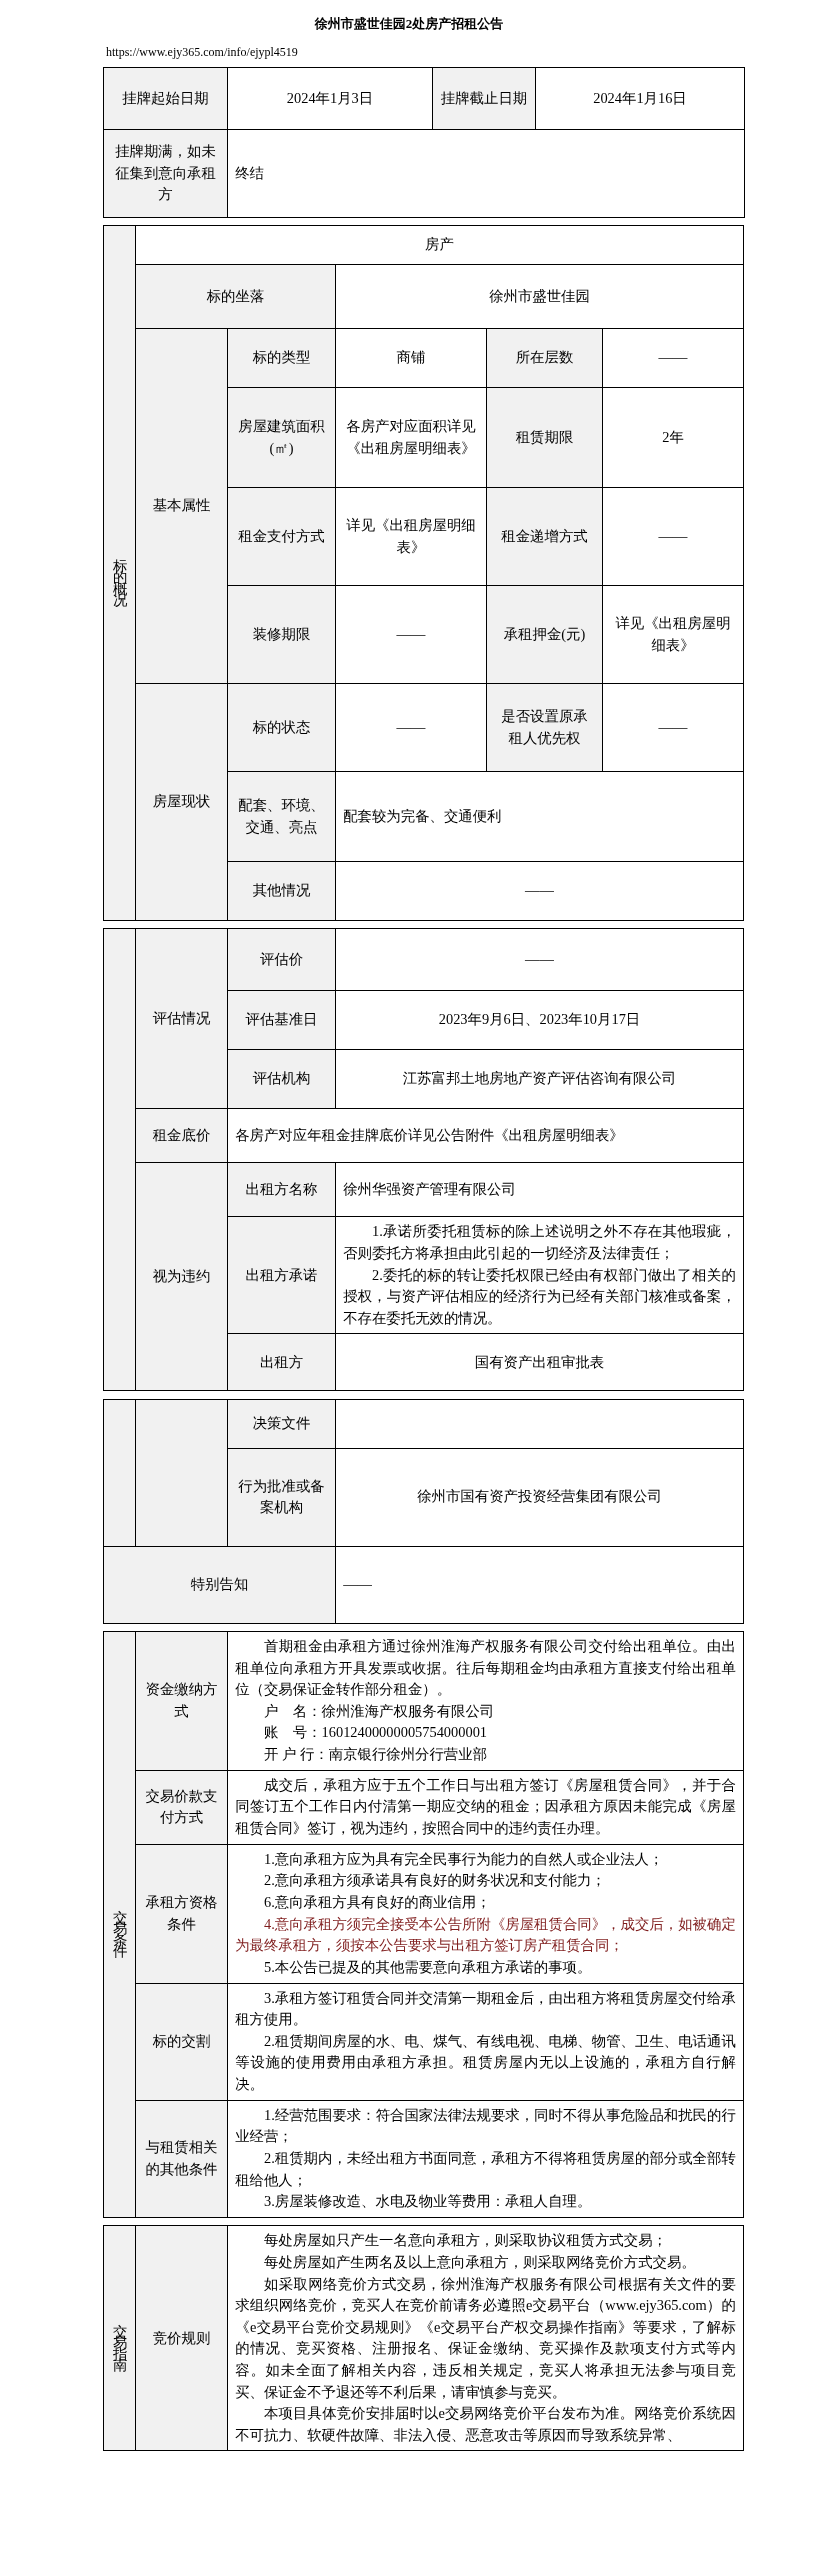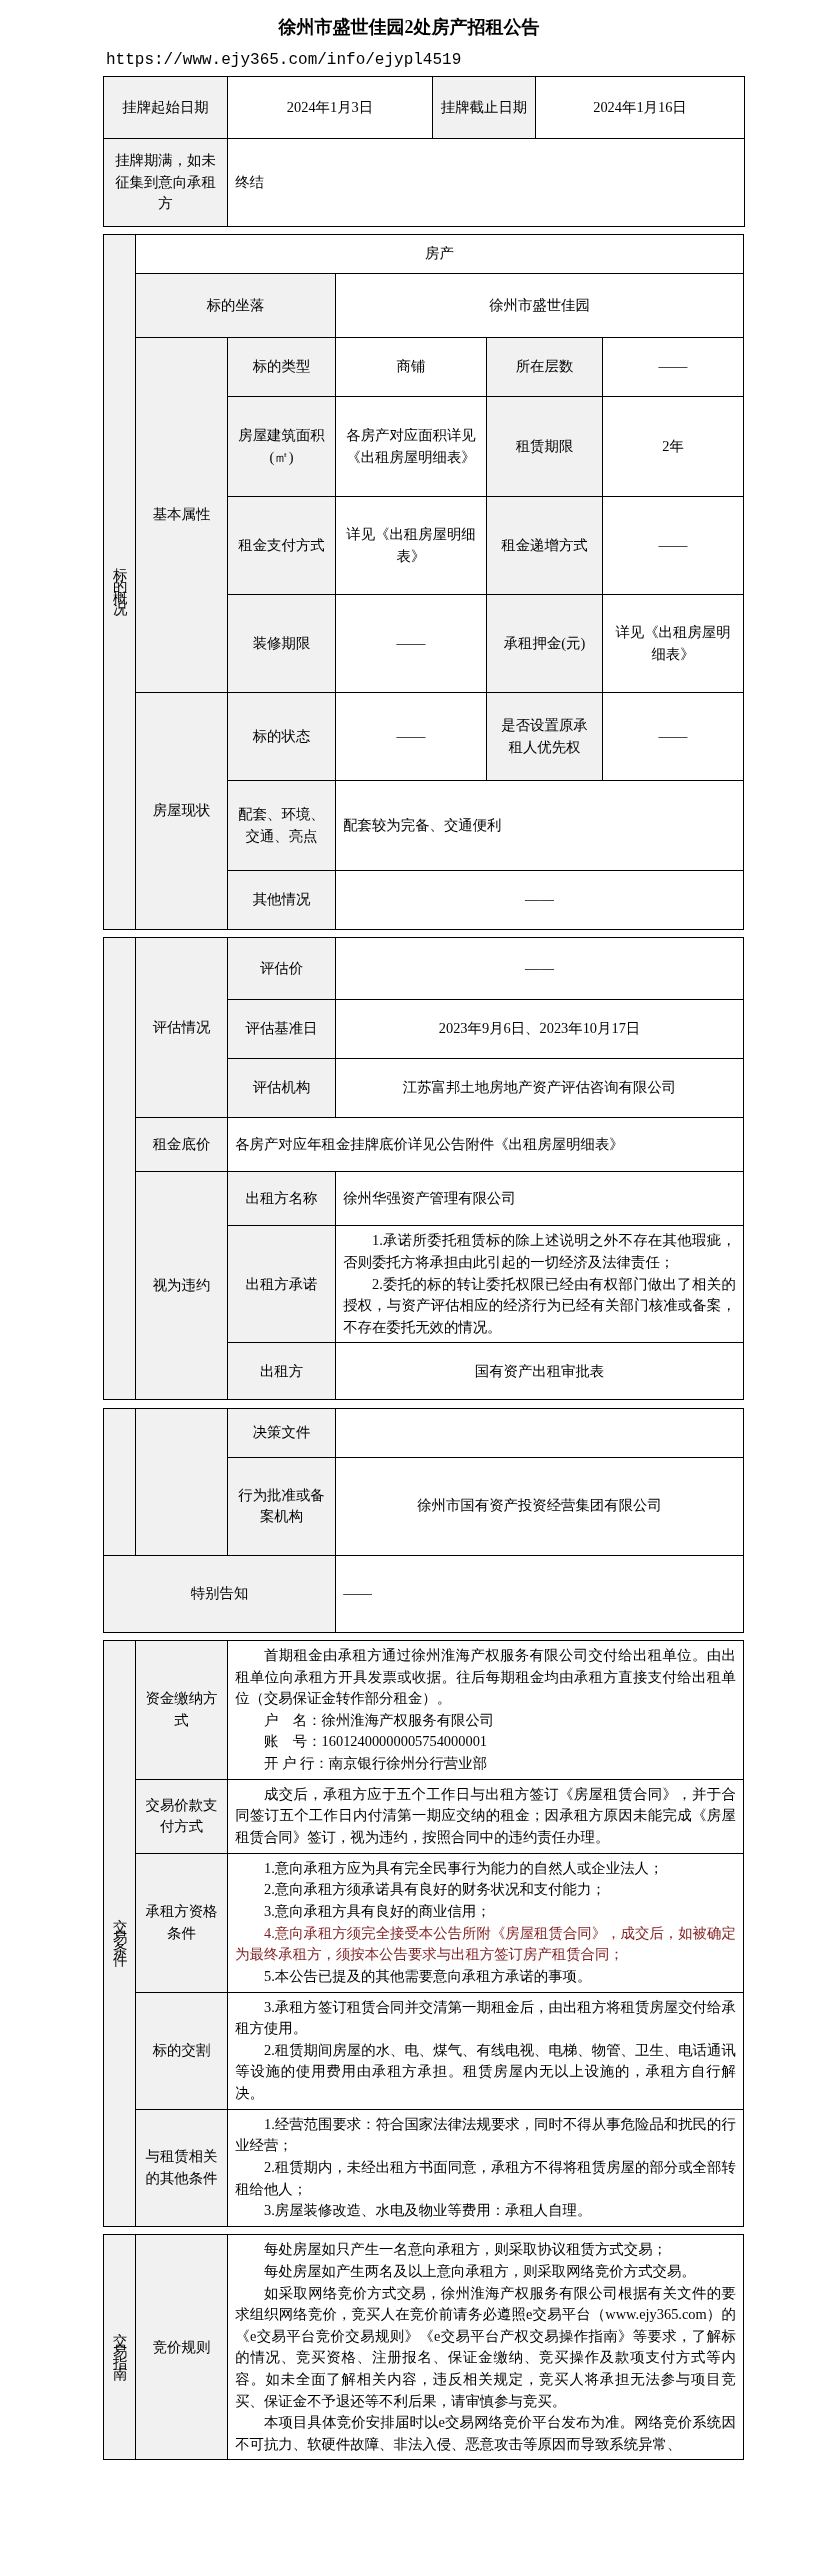--- a/index.html
+++ b/index.html
@@ -1,19 +1,19 @@
 <!DOCTYPE html>
 <html style="font-size:8.2px"><head>
 <meta charset="utf-8">
 <style>
   html,body{margin:0;padding:0;background:#ffffff;}
   body{width:818px;font-family:"Liberation Serif","DejaVu Serif",serif;color:#000;}
   .page{padding:7.2px 0 20.6px 0;}
-  .doc-title{text-align:center;font-size:18px;font-weight:bold;margin:8.2px 0 11.3px 0;}
-  .subline{font-size:16px;margin:3.1px 0 7.2px 106px;font-family:Liberation Mono, monospace;}
+  .doc-title{text-align:center;font-size:13px;font-weight:bold;margin:8.2px 0 11.3px 0;}
+  .subline{font-size:12px;margin:3.1px 0 7.2px 106px;}
   table.blk{border-collapse:collapse;table-layout:fixed;width:640px;margin:0 0 7.2px 103px;}
   td{border:1px solid #000;font-size:14.4px;line-height:1.5;padding:4.1px 7.2px;vertical-align:middle;word-break:break-all;}
   td.lbl{background:#f1f1f1;text-align:center;}
   td.val{background:#ffffff;}
   td.center{text-align:center;}
   td.left{text-align:left;}
   .para{margin:0;text-indent:2em;text-align:justify;font-family:Liberation Serif, serif;}
   .red{color:#7f1d1d;}
   td.side{background:#f1f1f1;text-align:center;vertical-align:middle;padding:3.1px 1px;}
   .vtext{writing-mode:vertical-lr;letter-spacing:0.8em;display:inline-block;font-size:14.4px;}
@@ -207,21 +207,21 @@
       <td class="lbl">交易价款支付方式</td>
       <td class="val">
         <p class="para">成交后，承租方应于五个工作日与出租方签订《房屋租赁合同》，并于合同签订五个工作日内付清第一期应交纳的租金；因承租方原因未能完成《房屋租赁合同》签订，视为违约，按照合同中的违约责任办理。</p>
       </td>
     </tr>
     <tr>
       <td class="lbl">承租方资格条件</td>
       <td class="val">
         <p class="para">1.意向承租方应为具有完全民事行为能力的自然人或企业法人；</p>
         <p class="para">2.意向承租方须承诺具有良好的财务状况和支付能力；</p>
-        <p class="para">3.意向承租方具有良好的商业信用；</p>
+        <p class="para">6.意向承租方具有良好的商业信用；</p>
         <p class="para red">4.意向承租方须完全接受本公告所附《房屋租赁合同》，成交后，如被确定为最终承租方，须按本公告要求与出租方签订房产租赁合同；</p>
         <p class="para">5.本公告已提及的其他需要意向承租方承诺的事项。</p>
       </td>
     </tr>
     <tr>
       <td class="lbl">标的交割</td>
       <td class="val">
         <p class="para">3.承租方签订租赁合同并交清第一期租金后，由出租方将租赁房屋交付给承租方使用。</p>
         <p class="para">2.租赁期间房屋的水、电、煤气、有线电视、电梯、物管、卫生、电话通讯等设施的使用费用由承租方承担。租赁房屋内无以上设施的，承租方自行解决。</p>
       </td>

